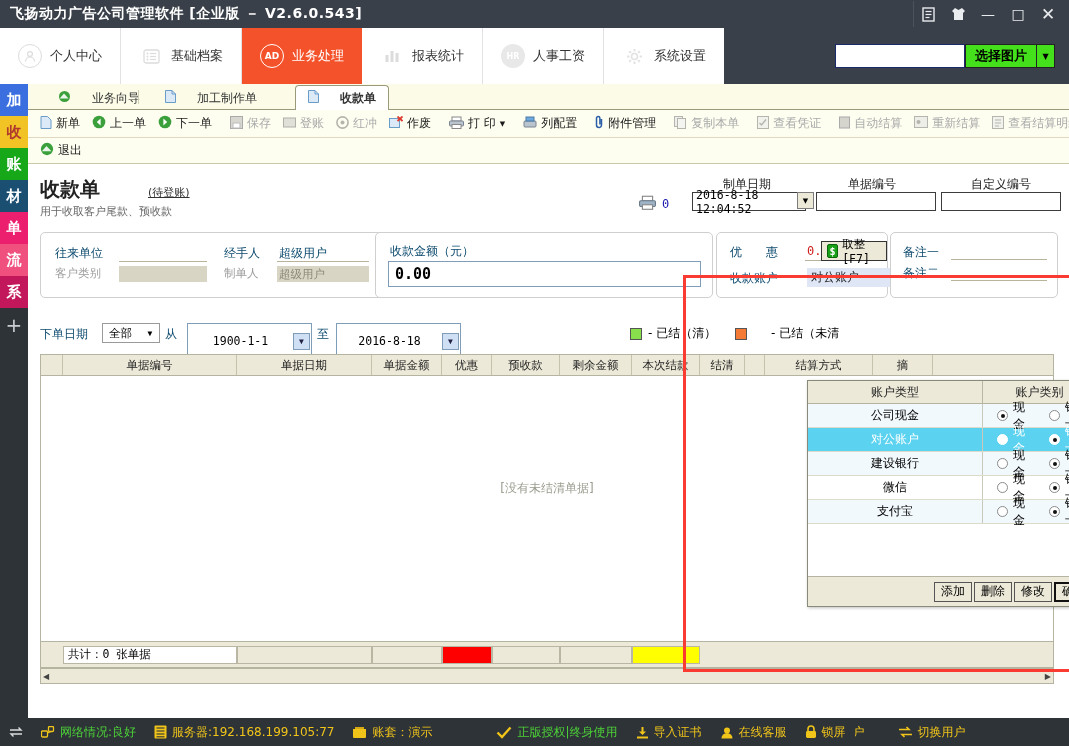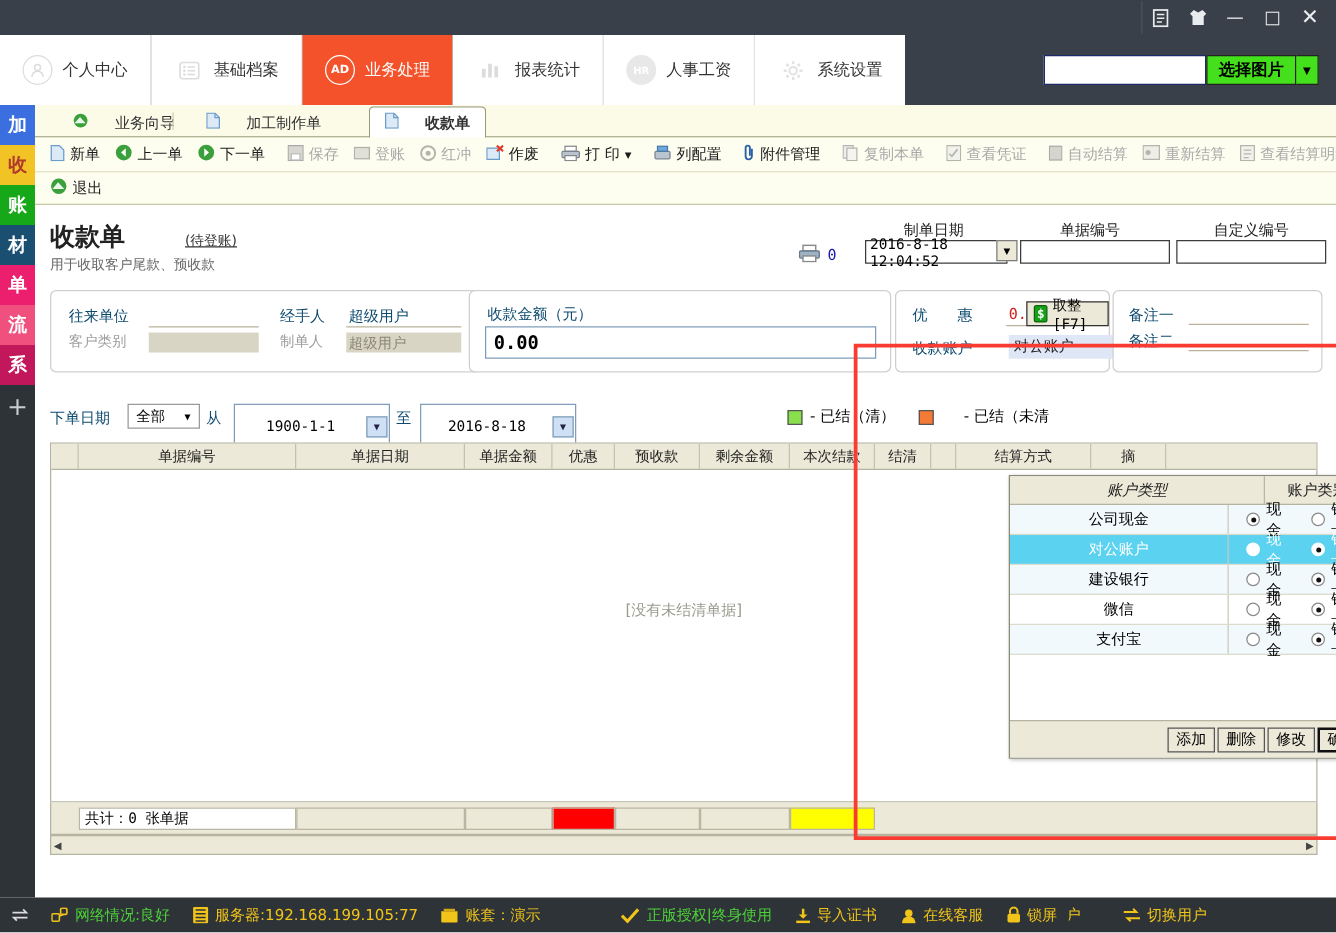--- a/index.html
+++ b/index.html
@@ -271,20 +271,21 @@
   .sitem{display:flex;align-items:center;gap:5px;padding:0 9px;white-space:nowrap;text-align:right;}
   .sgreen{color:#4cd137;}
   .swhite{color:#e8e8e8;}
   .sicon{display:flex;align-items:center;justify-content:center;}
   .clip{overflow:hidden;}
 </style>
 </head>
 <body>
 
 <div class="titlebar">
+  <div class="title">飞扬动力广告公司管理软件  [企业版 － V2.6.0.543]</div>
   <div class="winbtns">
     <div class="winbtn sep">
       <svg width="13" height="15" viewBox="0 0 13 15">
           <rect x="1" y="1" width="11" height="13" fill="none" stroke="#e9ecef" stroke-width="1.4"></rect>
           <line x1="3.5" y1="4.5" x2="9.5" y2="4.5" stroke="#e9ecef" stroke-width="1.2"></line>
           <line x1="3.5" y1="7.5" x2="9.5" y2="7.5" stroke="#e9ecef" stroke-width="1.2"></line>
           <line x1="3.5" y1="10.5" x2="7.5" y2="10.5" stroke="#e9ecef" stroke-width="1.2"></line>
         </svg>
     </div>
     <div class="winbtn">
@@ -688,21 +689,21 @@
     <div class="hscroll">
       <span class="hsbtn">◀</span>
       <span class="hsbtn">▶</span>
     </div>
   </div>
 
   <div class="annot"></div>
 
   <div class="popup">
     <div class="pophead">
-      <div style="width:204px;font-style:italic;">账户类型</div>
+      <div style="width:175px;">账户类型</div>
       <div style="flex:1;border-right:none;">账户类别</div>
     </div>
 
     <div class="poprow alt">
       <div class="pc-name">公司现金</div>
       <div class="pc-kind">
         <span class="radopt">
             <span class="radio on">
               <i></i>
             </span>

